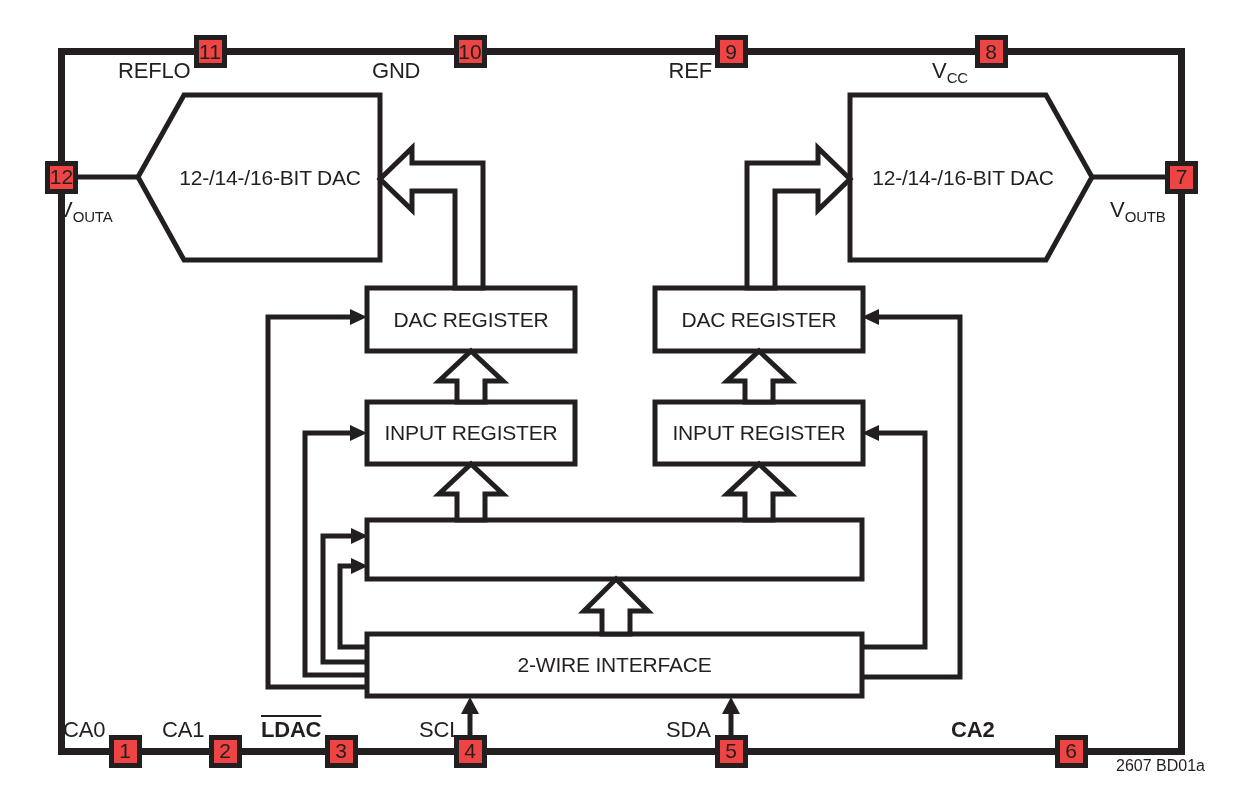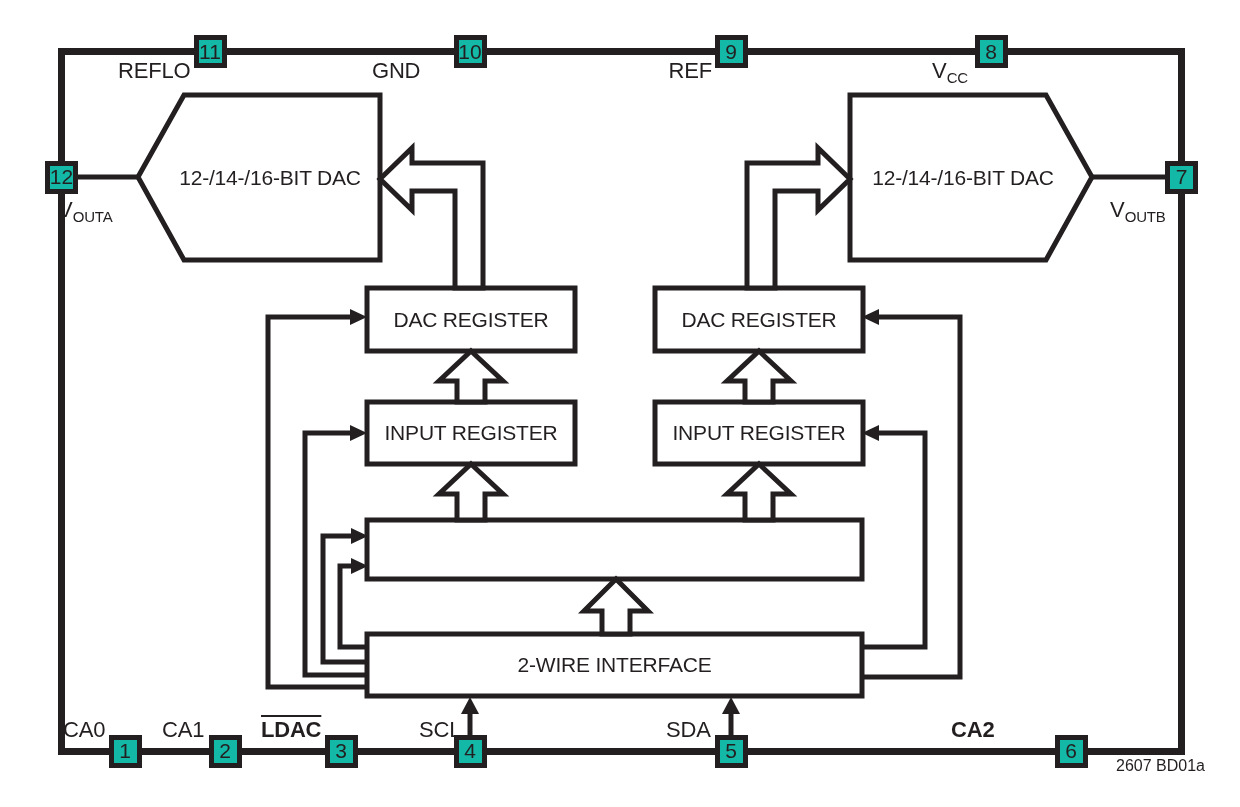--- a/index.html
+++ b/index.html
@@ -13,21 +13,21 @@
     color:#231f20;white-space:nowrap;
   }
   .plabel{
     position:absolute;font-size:22px;letter-spacing:-0.2px;color:#231f20;white-space:nowrap;
   }
   .plabel .sub, .vlabel .sub{font-size:15px;vertical-align:-5px;letter-spacing:-0.2px;}
   .vlabel{position:absolute;font-size:22px;color:#231f20;white-space:nowrap;}
   .overline{text-decoration:overline;text-decoration-thickness:2px;}
   .pinbox{
     position:absolute;width:33px;height:33px;box-sizing:border-box;
-    border:5px solid #231f20;background:#14b8a6;z-index:3;
+    border:5px solid #231f20;background:#ef4444;z-index:3;
     display:flex;align-items:center;justify-content:center;
     font-size:21px;color:#231f20;
   }
   .note{
     position:absolute;font-size:16px;color:#231f20;white-space:nowrap;
   }
 </style>
 </head>
 <body>
 

